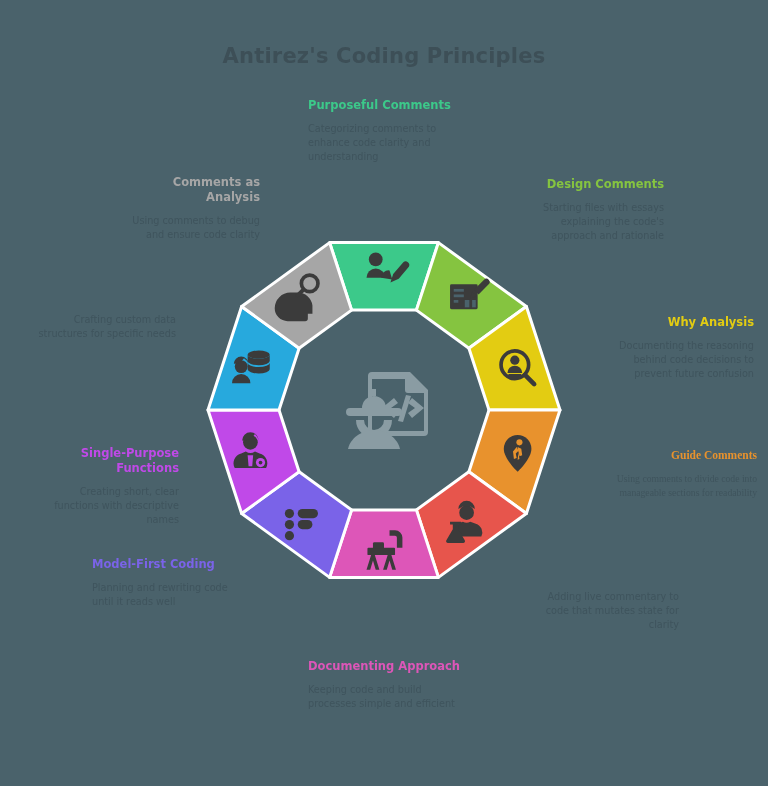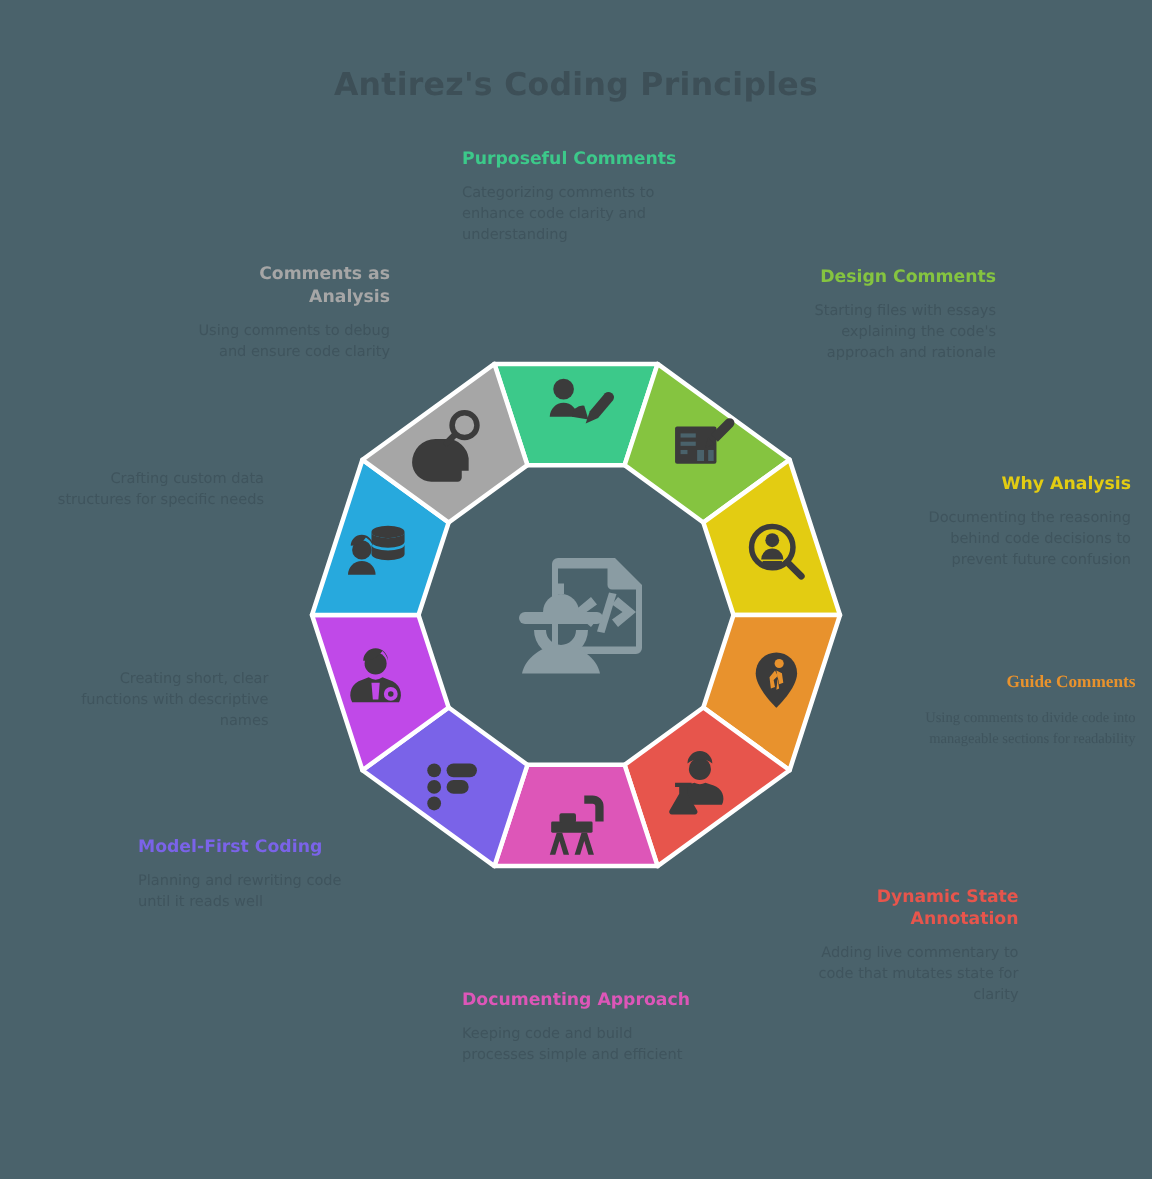--- a/index.html
+++ b/index.html
@@ -188,32 +188,32 @@
 </div>
 <div class="label pos-why align-left">
   <div class="lbl-title" style="color: rgb(227, 204, 18);">Why Analysis</div>
   <div class="lbl-desc">Documenting the reasoning behind code decisions to prevent future confusion</div>
 </div>
 <div class="label pos-guide align-left">
   <div class="lbl-title" style="color: rgb(232, 146, 45);">Guide Comments</div>
   <div class="lbl-desc">Using comments to divide code into manageable sections for readability</div>
 </div>
 <div class="label pos-dynamic align-left">
-  <div class="lbl-title" style="color: rgb(231, 85, 76);">Dynamic State Annotation</div>
   <div class="lbl-desc">Adding live commentary to code that mutates state for clarity</div>
 </div>
 <div class="label pos-minimalist align-center">
   <div class="lbl-title" style="color: rgb(221, 86, 184);">Documenting Approach</div>
   <div class="lbl-desc">Keeping code and build processes simple and efficient</div>
 </div>
 <div class="label pos-model align-center">
   <div class="lbl-title" style="color: rgb(122, 99, 232);">Model-First Coding</div>
   <div class="lbl-desc">Planning and rewriting code until it reads well</div>
 </div>
 <div class="label pos-single align-right">
+  <div class="lbl-title" style="color: rgb(192, 73, 232);">Single-Purpose Functions</div>
   <div class="lbl-desc">Creating short, clear functions with descriptive names</div>
 </div>
 <div class="label pos-data align-right">
   <div class="lbl-desc">Crafting custom data structures for specific needs</div>
 </div>
 <div class="label pos-analysis align-right">
   <div class="lbl-title" style="color: rgb(166, 166, 166);">Comments as Analysis</div>
   <div class="lbl-desc">Using comments to debug and ensure code clarity</div>
 </div>
 

